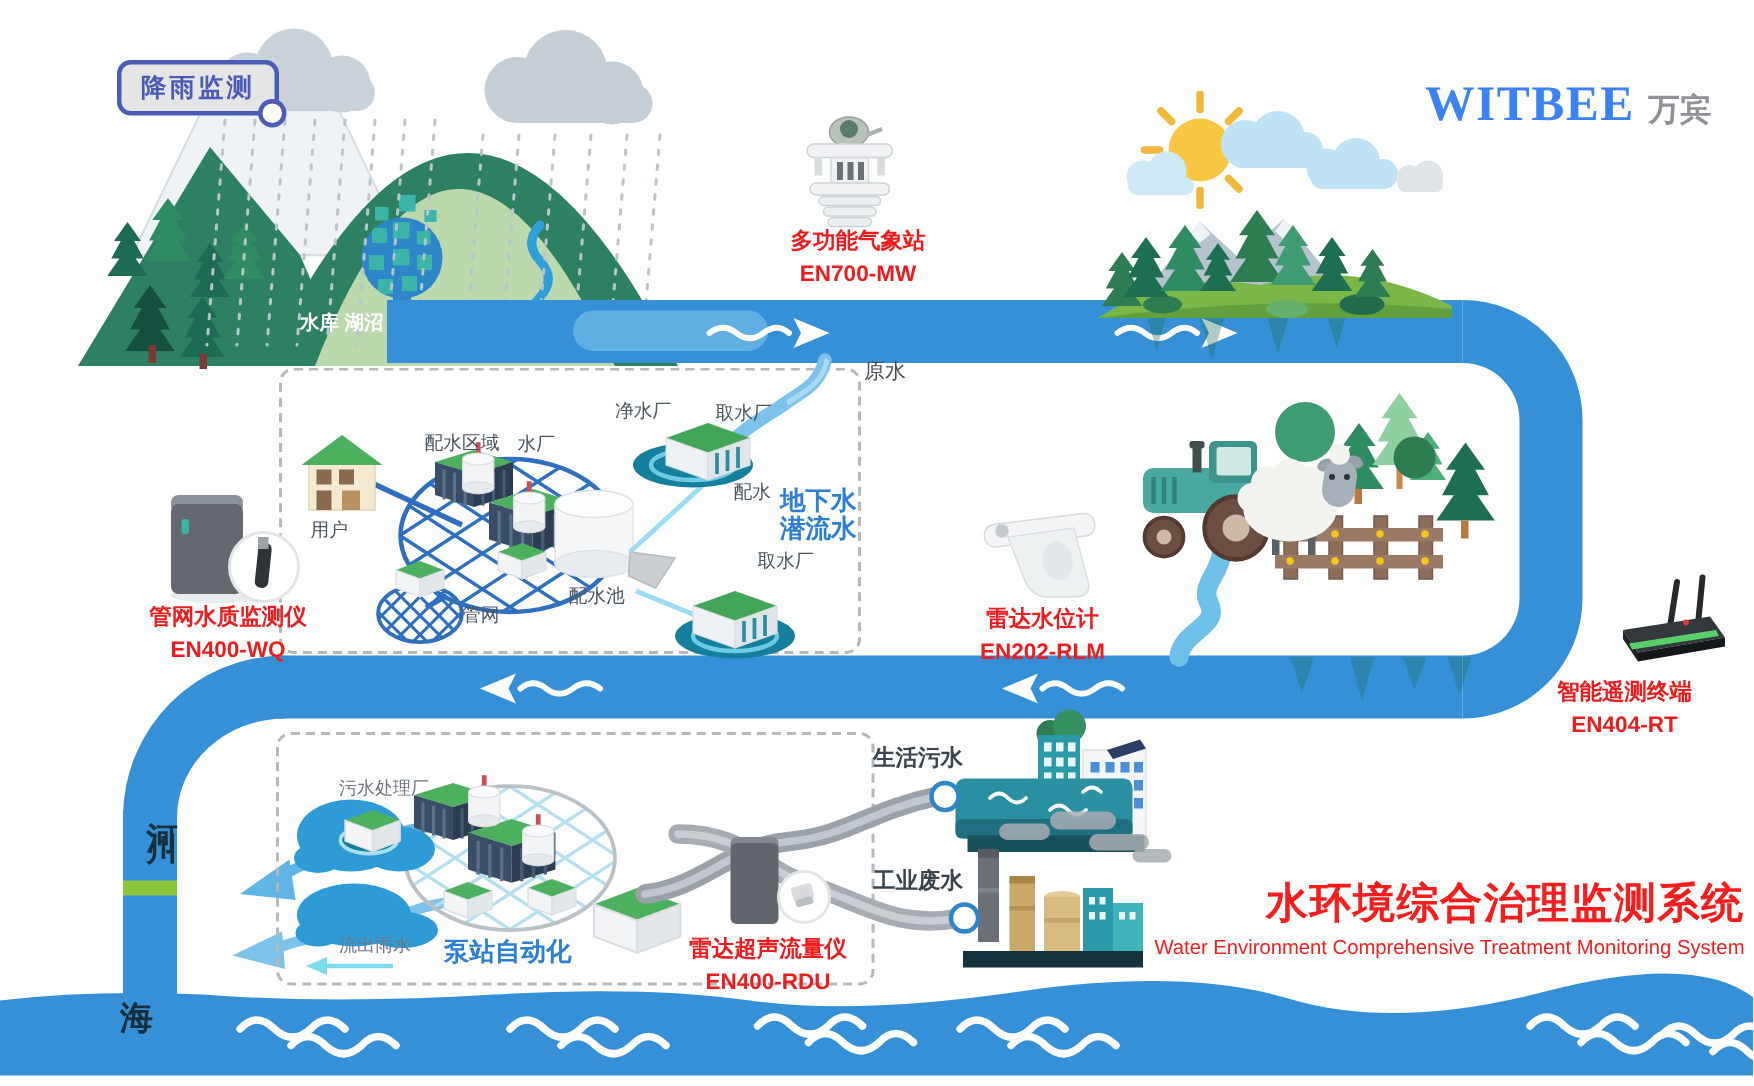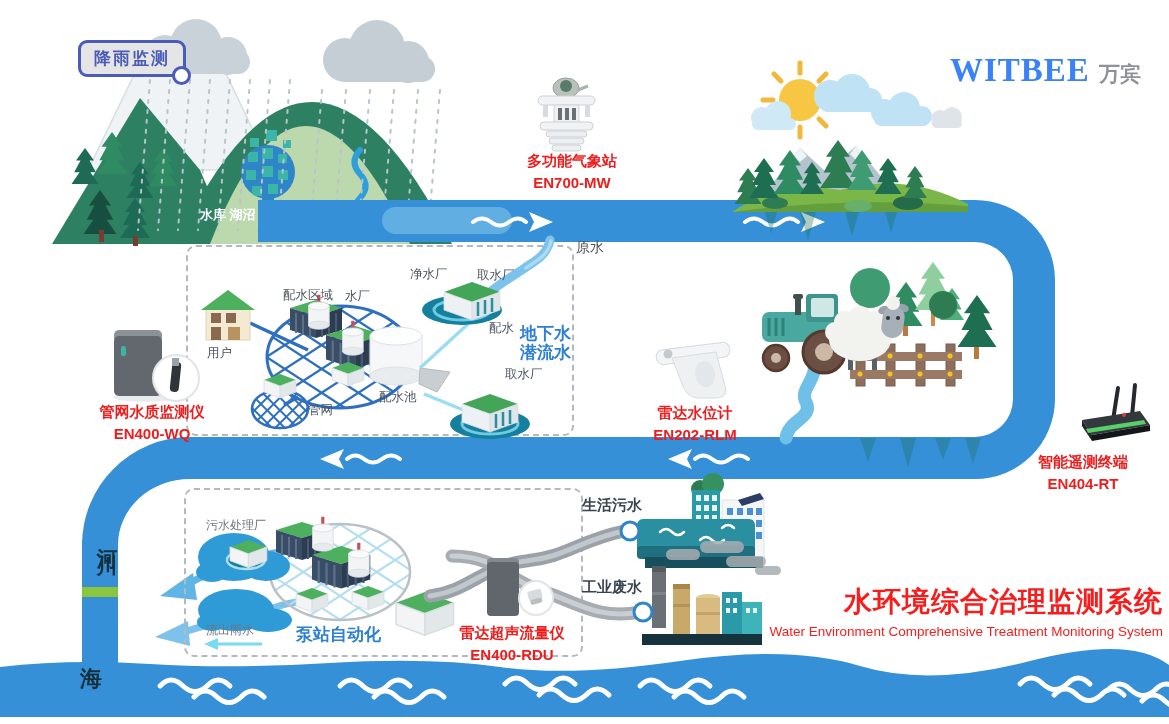--- a/index.html
+++ b/index.html
@@ -14,21 +14,21 @@
   .badge .dot{position:absolute;right:-8px;bottom:-11px;width:13px;height:13px;border:3px solid #4a5cb8;
          border-radius:50%;background:#fff;}
   .dashedbox{position:absolute;border:2px dashed #b3b9bf;border-radius:10px;}
   .logo{position:absolute;left:950px;top:52px;display:flex;align-items:baseline;}
   .logo .en{font-size:33px;font-weight:800;color:#3b82f6;letter-spacing:1px;font-family:Liberation Serif, serif;}
   .logo .cn{font-size:21px;font-weight:700;color:#8e9296;margin-left:9px;}
   .titleblk{position:absolute;left:680px;top:583px;width:483px;text-align:right;}
   .titleblk .t1{font-size:28px;font-weight:bold;color:#f71d1d;letter-spacing:1px;}
   .titleblk .t2{font-size:13.5px;color:#f71d1d;margin-top:3px;}
   .t-net{font-size:12.5px;color:#4a5560;}
-  .t-gray{font-size:12px;color:#6e7681;}
+  .t-gray{font-size:12px;color:#6e7681;margin-left:20px;}
   .t-blue{font-size:17px;font-weight:bold;color:#2b7fd4;line-height:1.15;}
   .t-sew{font-size:15px;font-weight:bold;color:#39444e;}
   .t-dark{font-size:14px;color:#474e54;}
   .t-white{font-size:13px;font-weight:bold;color:#ffffff;}
   .t-riv{font-size:21px;font-weight:bold;color:#16313d;writing-mode:vertical-rl;letter-spacing:7px;}
   .t-sea{font-size:22px;font-weight:bold;color:#16313d;}
 </style>
 </head>
 <body>
 

